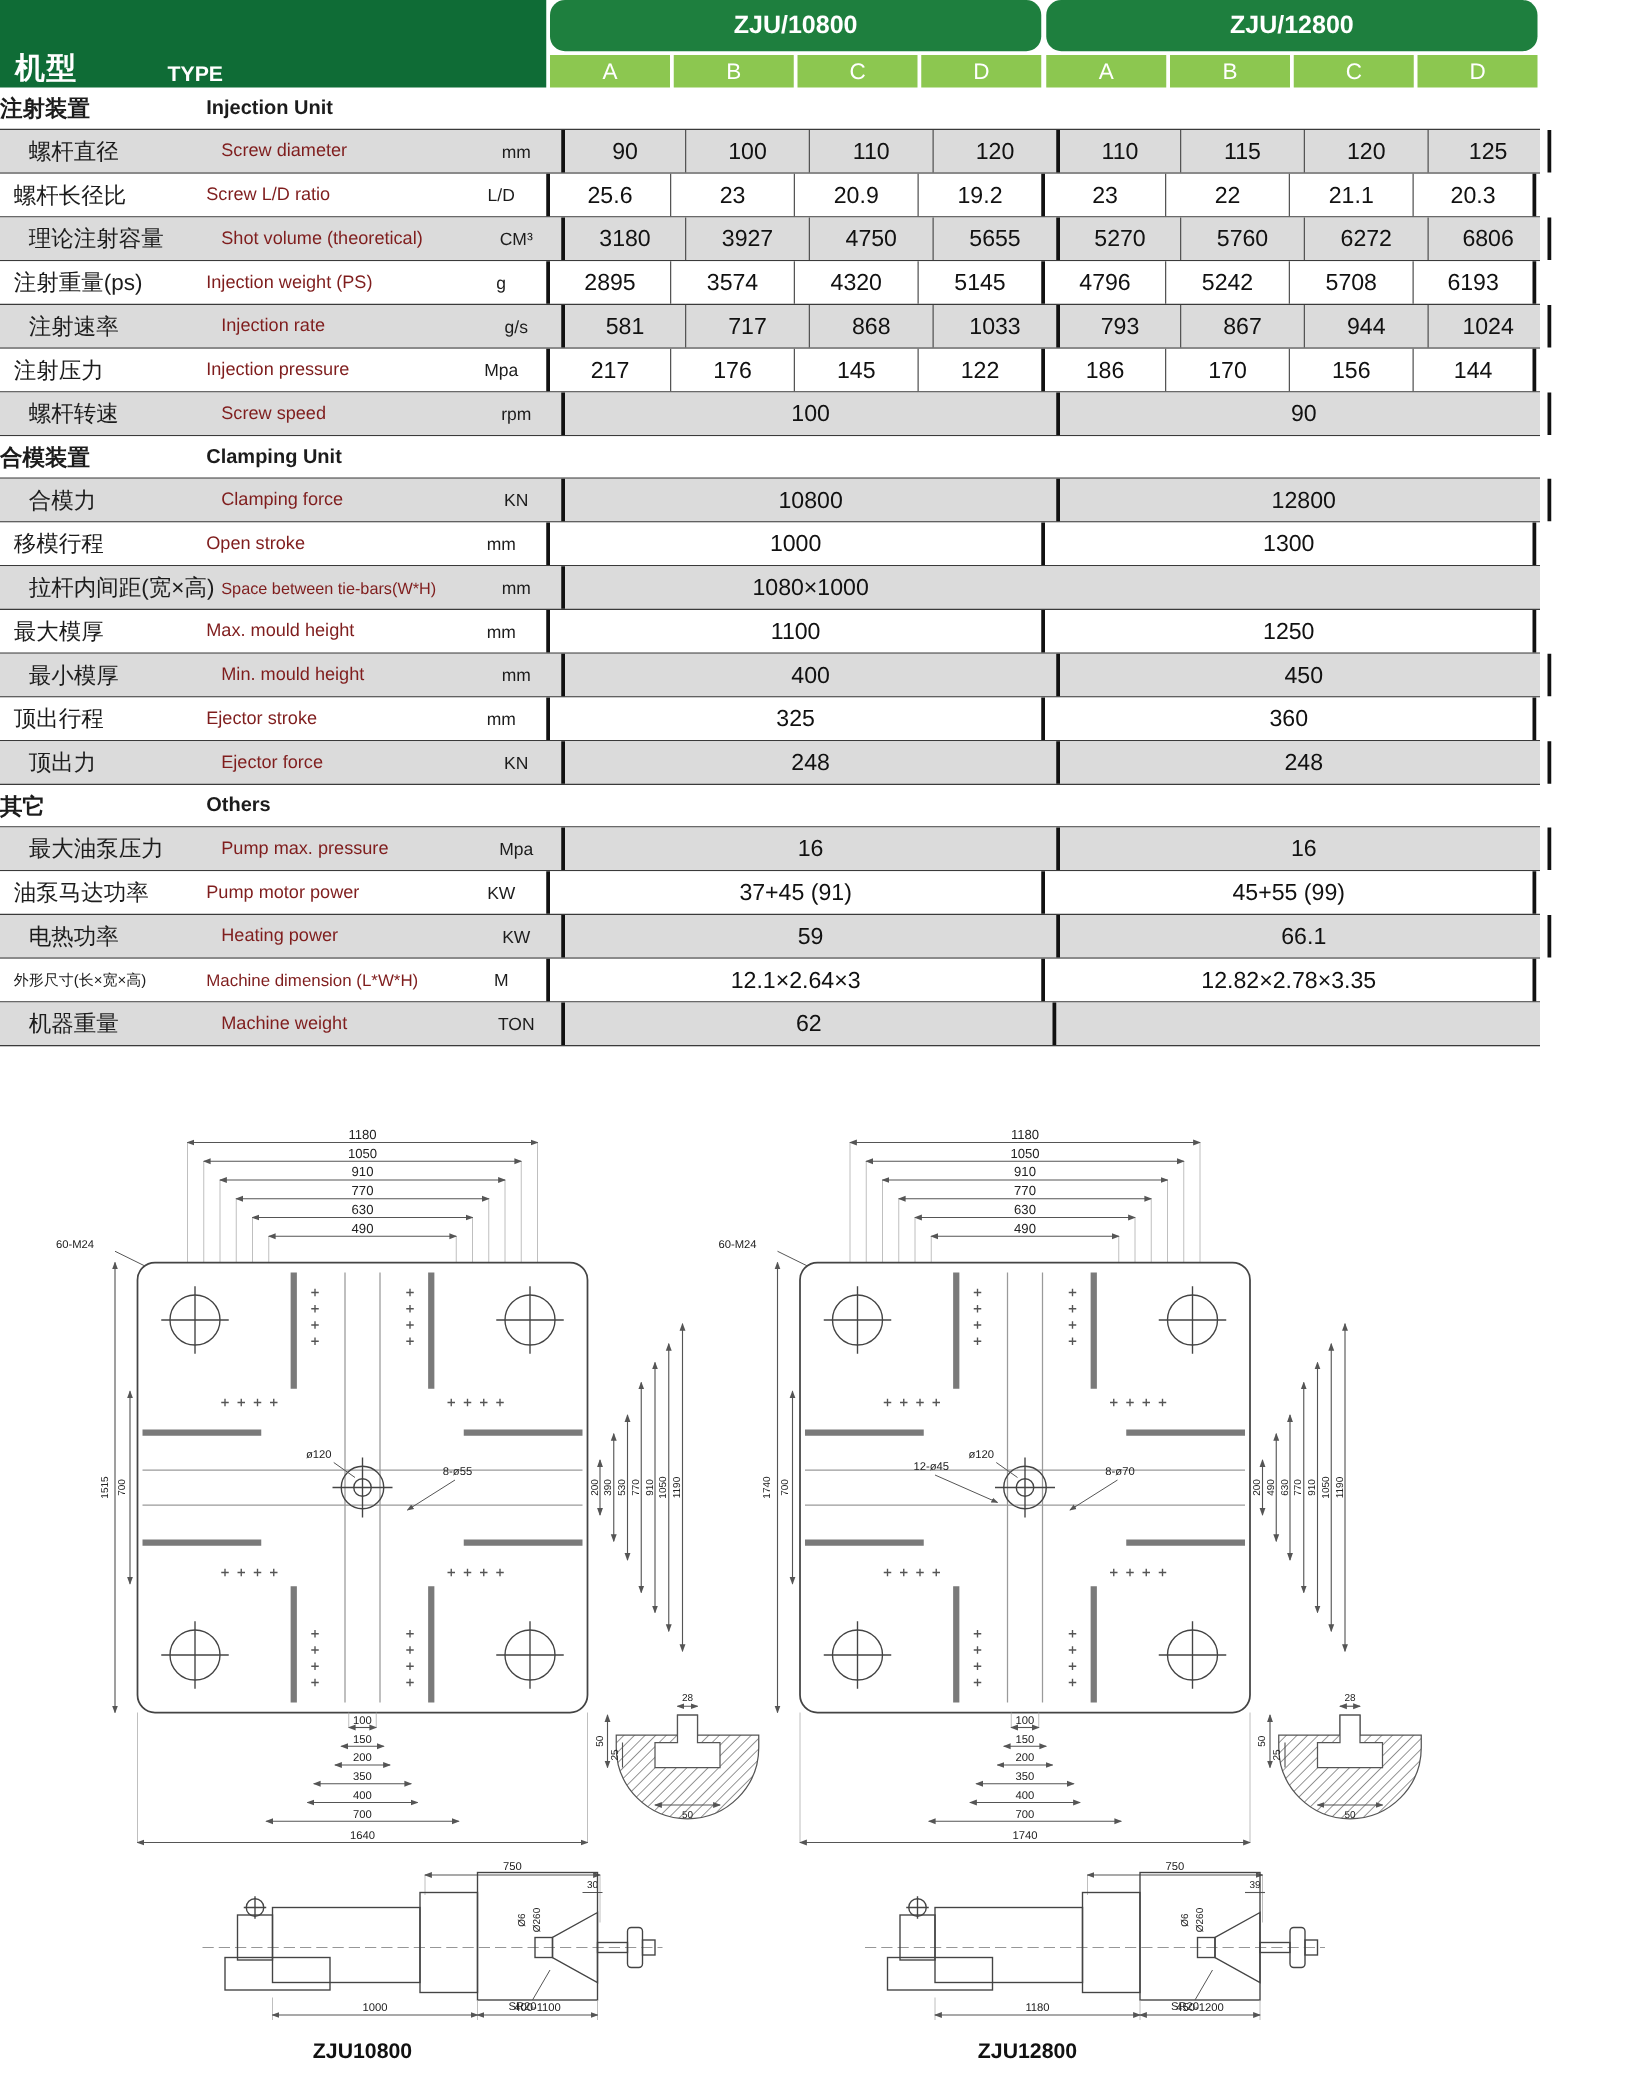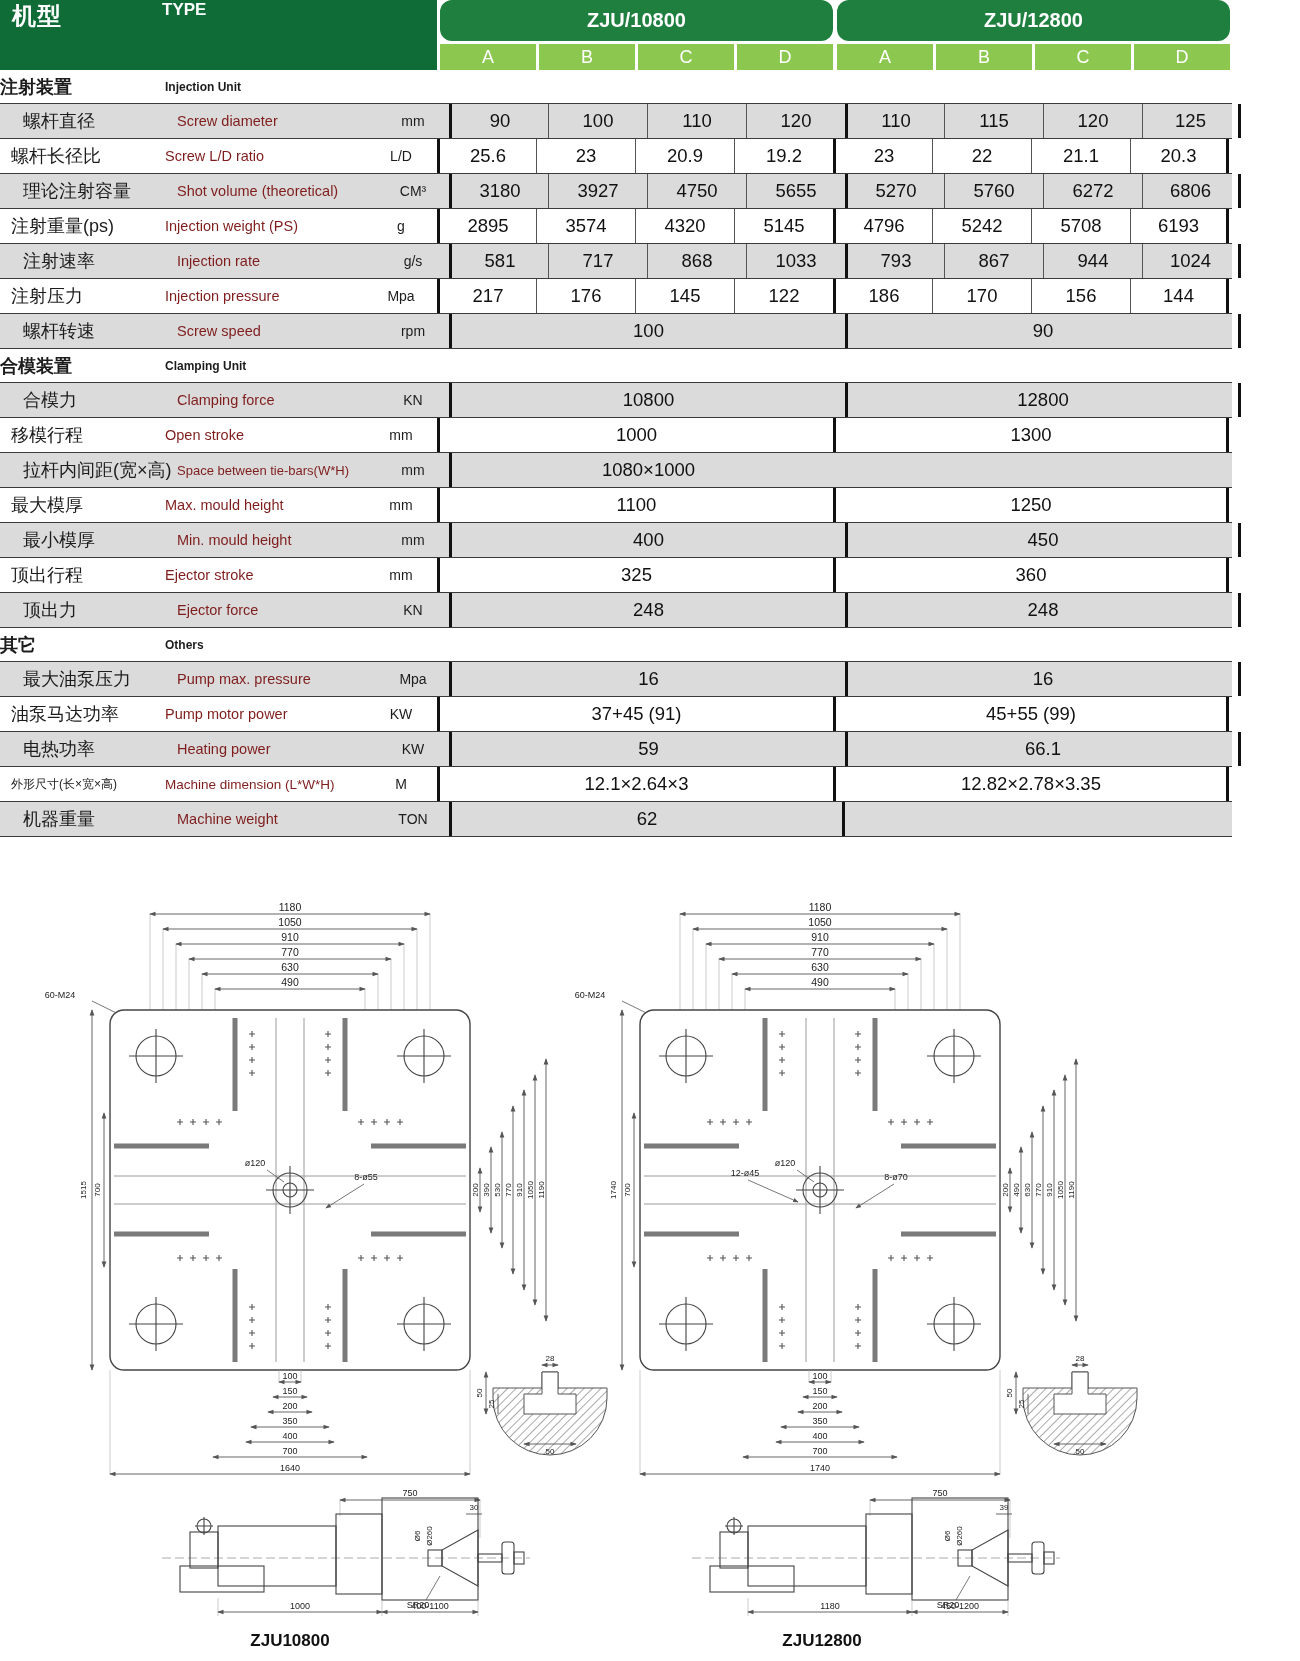--- a/index.html
+++ b/index.html
@@ -5,41 +5,41 @@
   * { margin:0; padding:0; box-sizing:border-box; }
   html,body { background:#fff; }
   body { font-family:"Liberation Sans", sans-serif; color:#1c1c1c; }
   .page { position:relative; width:1300px; height:1661px; background:#fff; overflow:hidden; }
 
   
   .spec-table { position:absolute; left:0; top:0; width:1232px; }
 
   .thead { position:relative; width:1232px; height:70px; background:#fff; }
   .model-block { position:absolute; left:0; top:0; width:437px; height:70px; background:#0f6c36;
-                 display:flex; align-items:flex-start; }
+                 display:flex; align-items:flex-end; }
   .mcn { color:#fff; font-size:24px; font-weight:bold; margin-left:12px; letter-spacing:1px; }
-  .men { color:#fff; font-size:17px; font-weight:bold; margin-left:100px; }
+  .men { color:#fff; font-size:17px; font-weight:bold; margin-left:72px; }
   .band { position:absolute; top:0; height:41px; background:#1e7f3e; color:#fff; font-weight:bold;
           font-size:20px; display:flex; align-items:center; justify-content:center;border-radius:12px; }
   .b1 { left:440px; width:393px; }
   .b2 { left:837px; width:393px; }
   .abcd { position:absolute; top:44px; height:26px; width:96px; background:#8cc750; color:#fff;
           font-size:18px; display:flex; align-items:center; justify-content:center; }
 
   .row { display:grid; grid-template-columns:165px 200px 72px repeat(8, 99px);
          height:35px; border-bottom:1px solid #3a3a3a; background:#fff; }
   .row.gz { background:#dbdbdb;padding-left:12px; }
   .srow { display:grid; grid-template-columns:165px 200px 72px repeat(8, 99px);
           height:34px; border-bottom:1px solid #3a3a3a; background:#fff; }
   .c { display:flex; align-items:center; }
   .cn { padding-left:11px; font-size:18px; }
   .en { font-size:14.5px; color:#7f1d1d; }
   .unit { justify-content:center; font-size:14px; }
   .scn { font-size:18px; font-weight:bold; }
-  .sen { font-size:12px; font-weight:bold; }
+  .sen { font-size:16px; font-weight:bold; }
   .fill { grid-column:span 9; }
   .v { justify-content:center; font-size:18.5px; color:#111; }
   .v.s { border-left:3px solid #111; }
   .v.i { border-left:1px solid #555; }
   .v.e { border-right:3px solid #111; }
   .v.m { grid-column:span 4; }
 
   
   .drawings { position:absolute; left:0; top:898px; width:1300px; height:763px; }
   .dwg-svg { position:absolute; top:0; }

